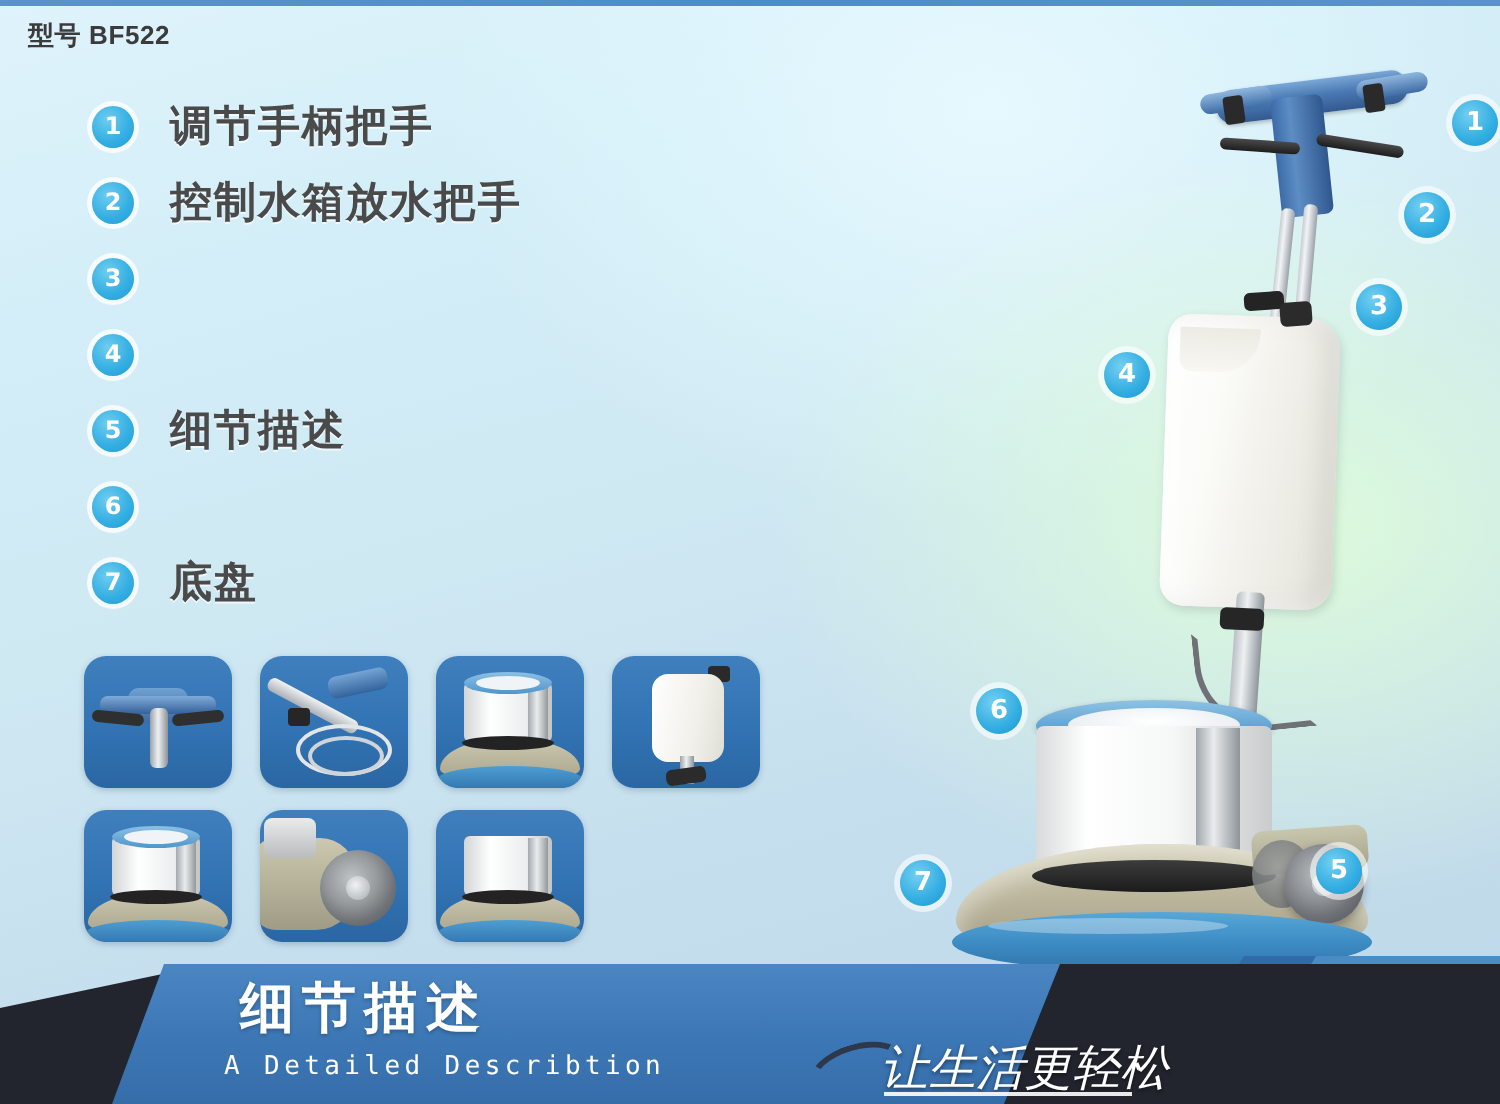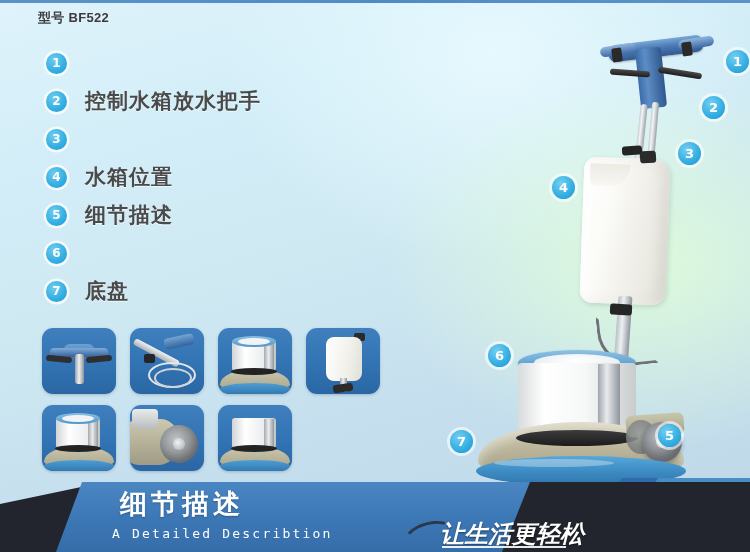--- a/index.html
+++ b/index.html
@@ -28,21 +28,20 @@
   }
   
   #model {
     position: absolute;
     left: 14px; top: 9px;
     font-size: 13px;
     font-weight: bold;
     color: #3b3b3b;
     letter-spacing: 0.3px;
     white-space: nowrap;
-    margin-left: 24px;
   }
   
   #feature-list {
     position: absolute;
     left: 46px; top: 44px;
     width: 330px;
   }
   .feature-row {
     display: flex;
     align-items: center;
@@ -502,21 +501,21 @@
     font-size: 13px;
     color: #ffffff;
     letter-spacing: 2.2px;
     white-space: nowrap;
     font-family: "DejaVu Sans Mono", monospace;
   }
   #tagline {
     position: absolute;
     left: 440px; top: 518px;
     font-size: 24px;
-    font-weight: bold;
+    font-weight: normal;
     font-style: italic;
     color: #ffffff;
     letter-spacing: 0px;
     white-space: nowrap;
     text-shadow: 0 1px 2px rgba(0,0,0,0.5);
     font-family: "DejaVu Sans", sans-serif;
   }
   #tagline-underline {
     position: absolute;
     left: 442px; top: 546px;
@@ -540,31 +539,31 @@
 
 <div id="page">
 
   <div id="top-rule"></div>
 
   <div id="model">型号 BF522</div>
 
   <div id="feature-list">
     <div class="feature-row">
       <div class="badge">1</div>
+      <div class="feature-text">调节手柄把手</div>
     </div>
     <div class="feature-row">
       <div class="badge">2</div>
       <div class="feature-text">控制水箱放水把手</div>
     </div>
     <div class="feature-row">
       <div class="badge">3</div>
     </div>
     <div class="feature-row">
       <div class="badge">4</div>
-      <div class="feature-text">水箱位置</div>
     </div>
     <div class="feature-row">
       <div class="badge">5</div>
       <div class="feature-text">细节描述</div>
     </div>
     <div class="feature-row">
       <div class="badge">6</div>
     </div>
     <div class="feature-row">
       <div class="badge">7</div>

